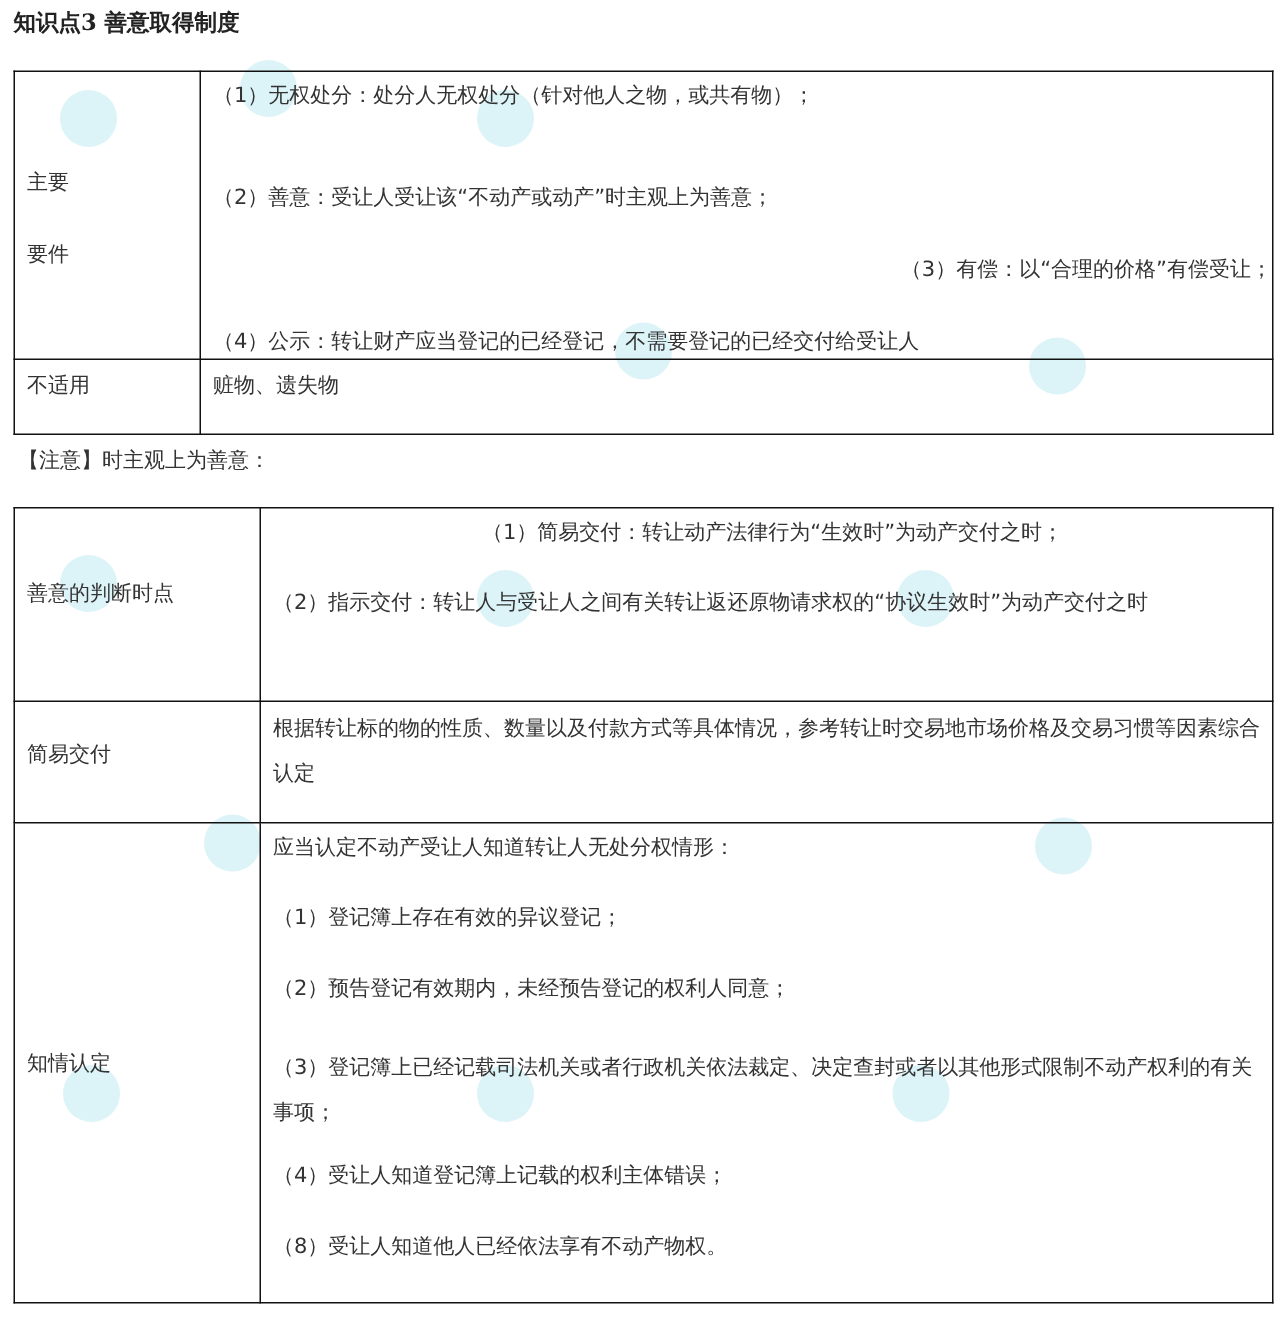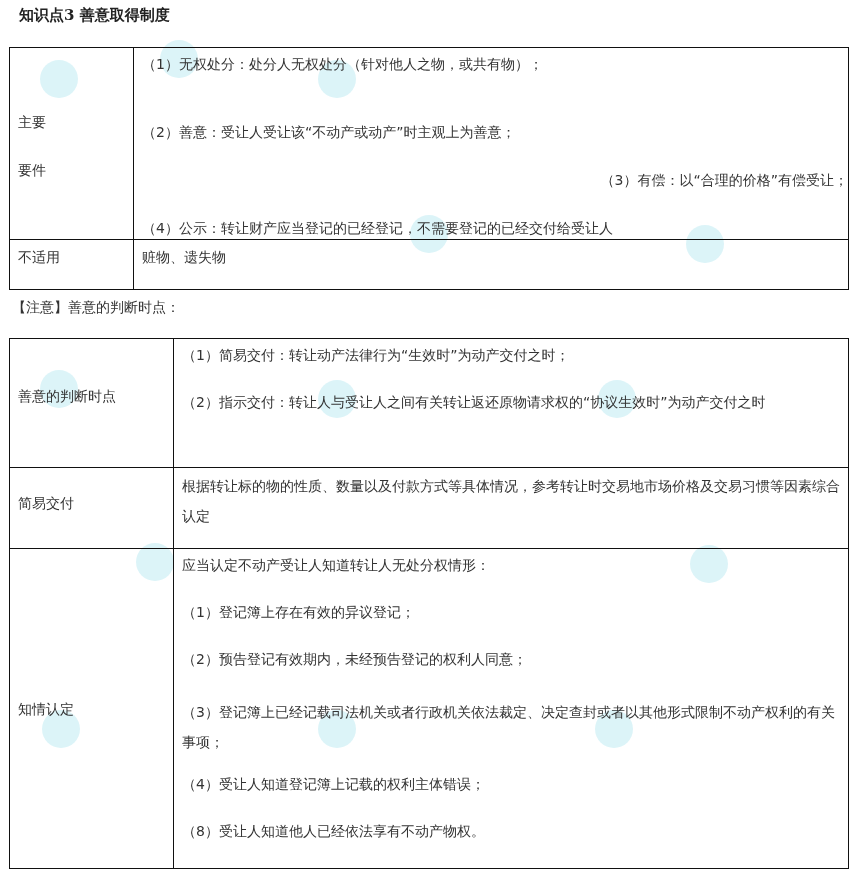--- a/index.html
+++ b/index.html
@@ -2,21 +2,21 @@
 <html><head>
 <meta charset="utf-8">
 <style>
   html, body { margin: 0; padding: 0; background: #ffffff; }
   body {
     width: 858px; height: 879px; position: relative; overflow: hidden;
     font-family: "DejaVu Sans", "Liberation Sans", sans-serif;
     color: #333333;
   }
   .title {
-    position: absolute; left: 19px; top: 5px;
+    position: absolute; left: 9px; top: 5px;
     font-family: "DejaVu Serif", "Liberation Serif", serif;
     font-weight: bold; font-size: 15px; color: #222222; line-height: 20px;
   }
   .note {
     position: absolute; left: 12px; top: 297px;
     font-size: 14px; line-height: 20px; color: #333333;
   }
   table.kt {
     position: absolute; left: 9px; border-collapse: collapse;
     table-layout: fixed; font-size: 14px; color: #333333;
@@ -104,34 +104,34 @@
     <td class="label" style="vertical-align:top;padding-top:7px;">
       <div class="line">不适用</div>
     </td>
     <td class="c-content" style="vertical-align:top;padding-top:7px;">
       <div class="line">赃物、遗失物</div>
     </td>
   </tr>
 </tbody>
   </table>
 
-<div class="note">【注意】善意的判断时点：</div>
+<div class="note">【注意】时主观上为善意：</div>
 
 <table class="kt" id="t2">
   <colgroup>
       <col style="width:164px">
       <col>
     </colgroup>
   <tbody>
       <tr style="height:129px;">
     <td class="label">
       <div class="line" style="margin-top:-14px;">善意的判断时点</div>
     </td>
     <td class="c-content" style="vertical-align:top;padding-top:6px;">
-      <div class="line" style="margin-bottom:27px;">（1）简易交付：转让动产法律行为“生效时”为动产交付之时；</div>
+      <div class="line" style="margin-bottom:27px;text-align:center;">（1）简易交付：转让动产法律行为“生效时”为动产交付之时；</div>
       <div class="line" style="line-height:32px;margin-top:-6px;padding-right:6px;">（2）指示交付：转让人与受让人之间有关转让返还原物请求权的“协议生效时”为动产交付之时</div>
     </td>
   </tr>
   <tr style="height:81px;">
     <td class="label">
       <div class="line" style="margin-top:-10px;">简易交付</div>
     </td>
     <td class="c-content" style="vertical-align:top;padding-top:3px;">
       <div class="line" style="line-height:30px;padding-right:6px;">根据转让标的物的性质、数量以及付款方式等具体情况，参考转让时交易地市场价格及交易习惯等因素综合认定</div>
     </td>

